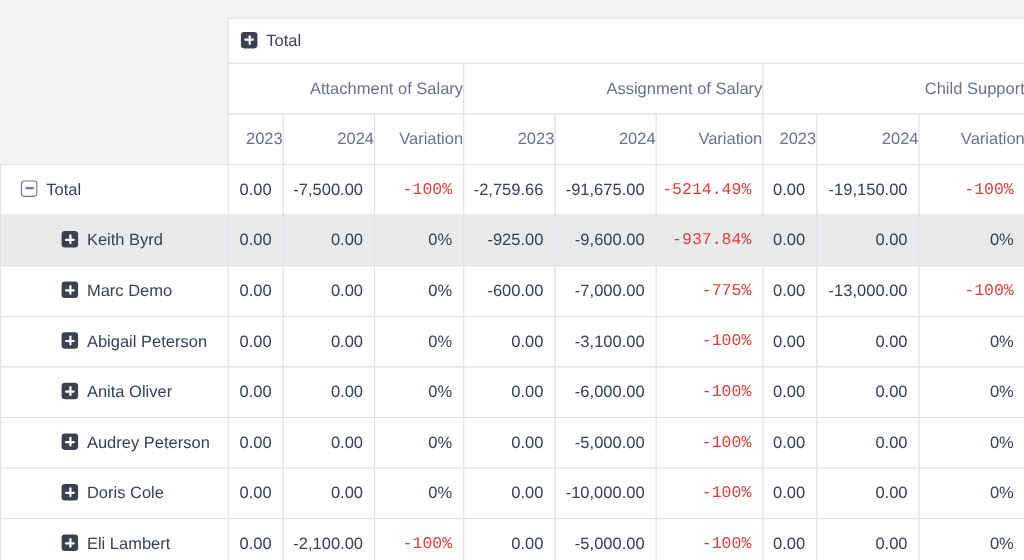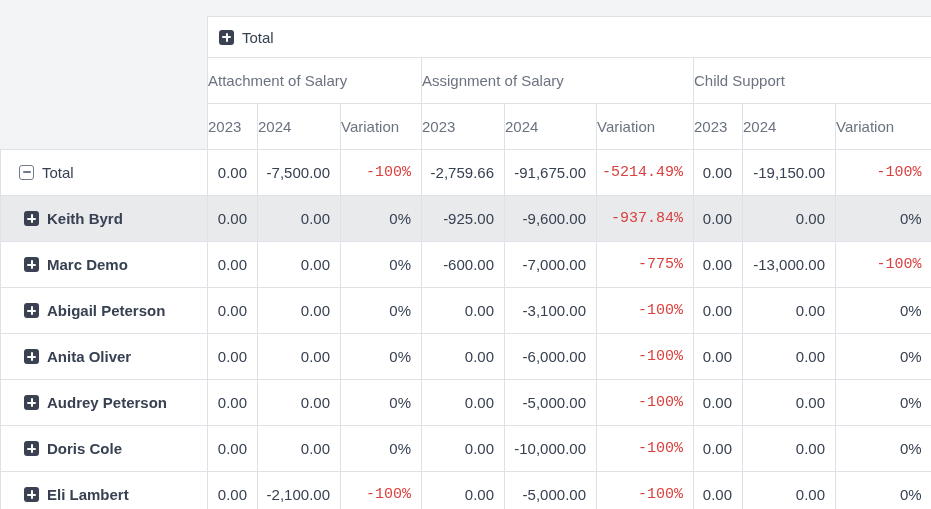--- a/index.html
+++ b/index.html
@@ -39,31 +39,31 @@
     background: #f3f4f6;
   }
   .no-right { border-right: none; }
 
   th.total-hdr {
     text-align: left;
     padding-left: 11px;
     color: #374151;
   }
   th.group-hdr, th.measure-hdr {
-    text-align: left;
+    text-align: right;
     color: #6b7280;
   }
 
   tbody th.rowhdr {
     text-align: left;
     color: #374151;
     background: #fff;
   }
   tbody th.rowhdr.lvl0 { padding-left: 18px; }
-  tbody th.rowhdr.lvl1 { padding-left: 23px; font-weight: bold; }
+  tbody th.rowhdr.lvl1 { padding-left: 55px; }
 
   tbody td {
     text-align: right;
     padding-right: 10px;
     color: #374151;
   }
   tbody td.neg { color: #d9413e; font-family: Liberation Mono, monospace; }
 
   tbody tr.hl th, tbody tr.hl td { background: #e9eaec; }
 

